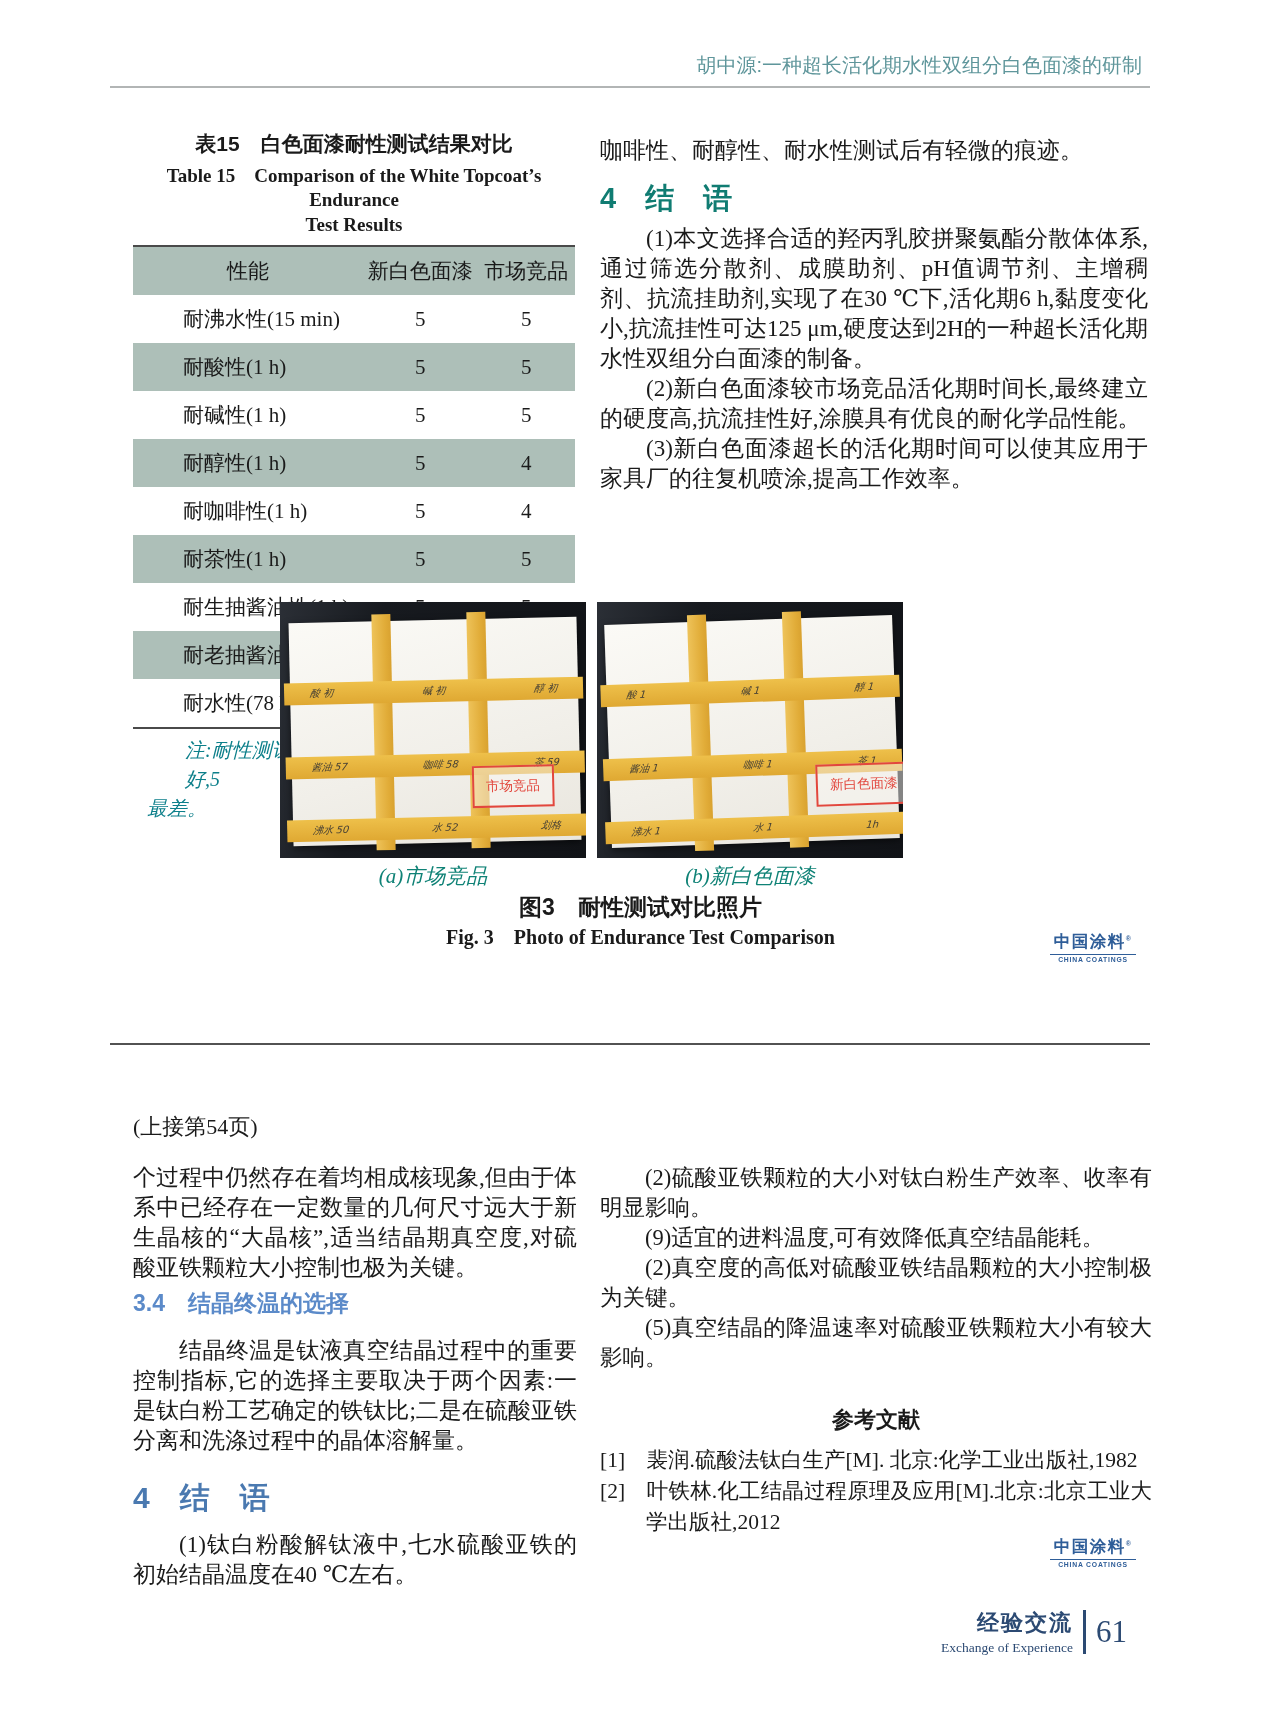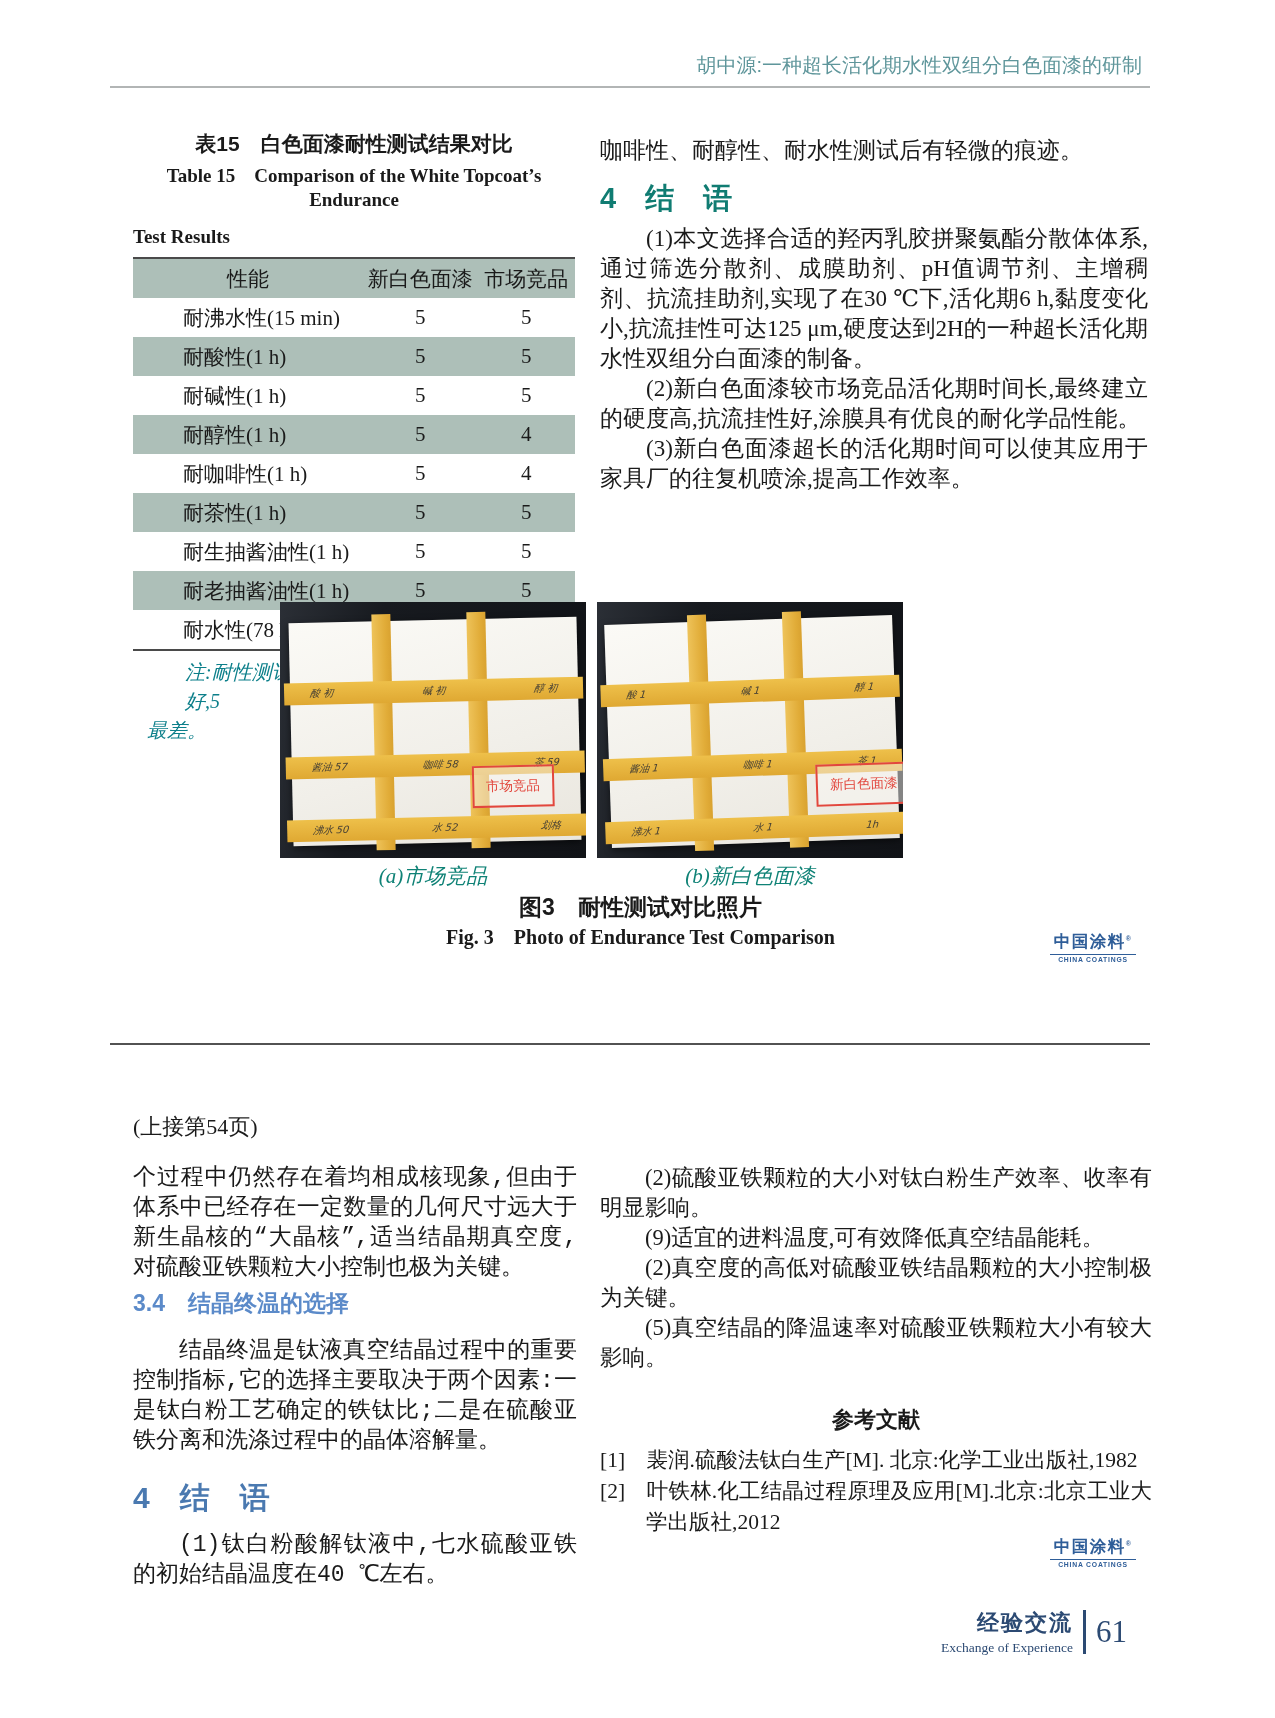--- a/index.html
+++ b/index.html
@@ -9,23 +9,23 @@
   
   .running-head{position:absolute;top:52px;right:133px;font-size:20px;color:#5f969b;
                 font-family:"Liberation Sans","DejaVu Sans",sans-serif;}
   .head-rule{position:absolute;top:86px;left:110px;right:125px;height:2px;background:#b2b5b5;}
 
   
   .left-top{position:absolute;left:133px;top:130px;width:442px;}
   .tbl-title-zh{text-align:center;font-weight:bold;font-size:21px;
                 font-family:"Liberation Sans","DejaVu Sans",sans-serif;}
   .tbl-title-en{text-align:center;font-weight:bold;font-size:19px;margin-top:5px;}
-  .tbl-title-en2{font-weight:bold;font-size:19px;margin-top:15px;}
+  .tbl-title-en2{text-align:center;font-weight:bold;font-size:19px;margin-top:3px;}
   .tbl{margin-top:9px;border-top:2px solid #4a4a4a;border-bottom:2px solid #4a4a4a;}
-  .tr{display:flex;align-items:center;height:39px;font-size:21px;}
+  .tr{display:flex;align-items:center;height:48px;font-size:21px;}
   .shade{background:#adbfb8;}
   .c1{width:52%;box-sizing:border-box;padding-left:50px;text-align:left;}
   .tr.head .c1{padding-left:0;text-align:center;}
   .c2{width:26%;text-align:center;}
   .c3{width:22%;text-align:center;}
   .note{color:#0c7f8a;font-size:20px;line-height:29px;font-style:italic;}
   .note.l1{margin-top:7px;padding-left:52px;}
   .note.l2{padding-left:14px;}
 
   
@@ -77,21 +77,21 @@
   .logo-en{font-size:6.8px;font-weight:bold;letter-spacing:0.8px;margin-top:1px;
            border-top:1px solid #2e5d98;padding-top:1px;}
 
   
   .mid-rule{position:absolute;top:1043px;left:110px;right:125px;height:2px;background:#525252;}
   .continuation{position:absolute;left:133px;top:1112px;font-size:22px;}
 
   
   .left-bottom{position:absolute;left:133px;top:1163px;width:444px;font-size:23px;
                line-height:30px;text-align:justify;}
-  .left-bottom p{margin:0;text-indent:2em;font-family:Liberation Mono, monospace;}
+  .left-bottom p{margin:0;text-indent:2em;}
   .left-bottom p.noindent{text-indent:0;}
   .blue-h34{margin:5px 0 18px;font-size:23px;font-weight:bold;color:#5b8ac9;
             font-family:"Liberation Sans","DejaVu Sans",sans-serif;}
   .blue-h{margin:27px 0 17px;font-size:30px;font-weight:bold;color:#4a79b0;
           font-family:"Liberation Sans","DejaVu Sans",sans-serif;}
 
   .right-bottom{position:absolute;left:600px;top:1163px;width:552px;font-size:22.5px;
                 line-height:30px;text-align:justify;}
   .right-bottom p{margin:0;text-indent:2em;}
   .ref-h{margin-top:32px;margin-bottom:10px;text-align:center;font-weight:bold;font-size:22px;

